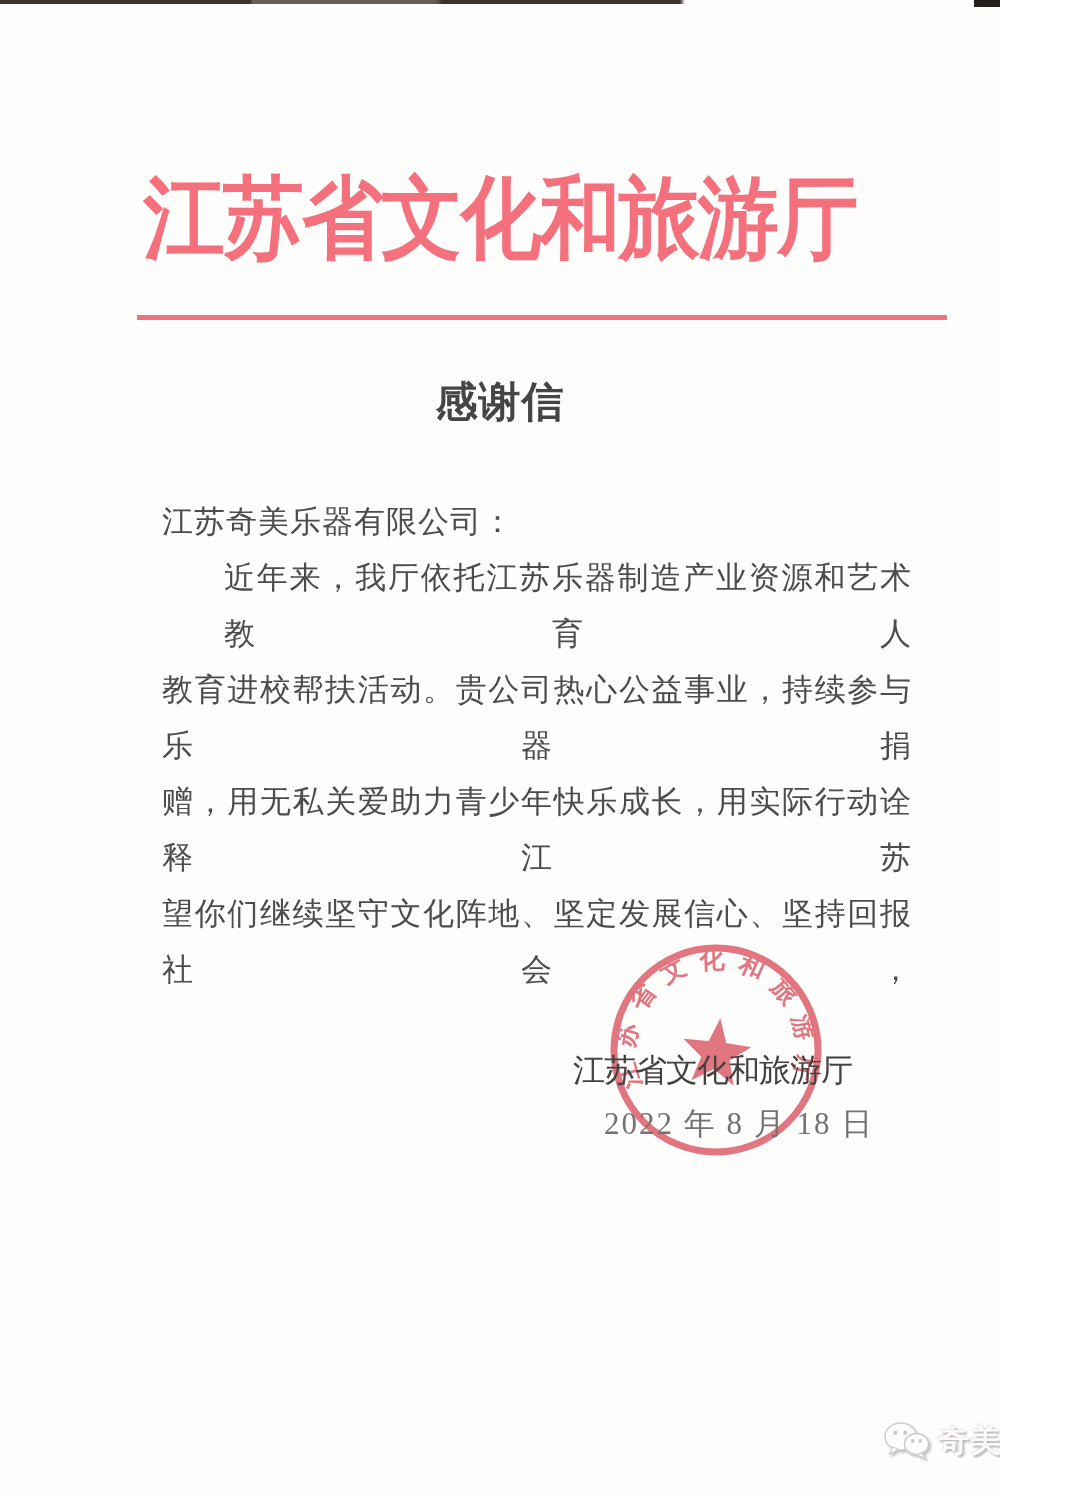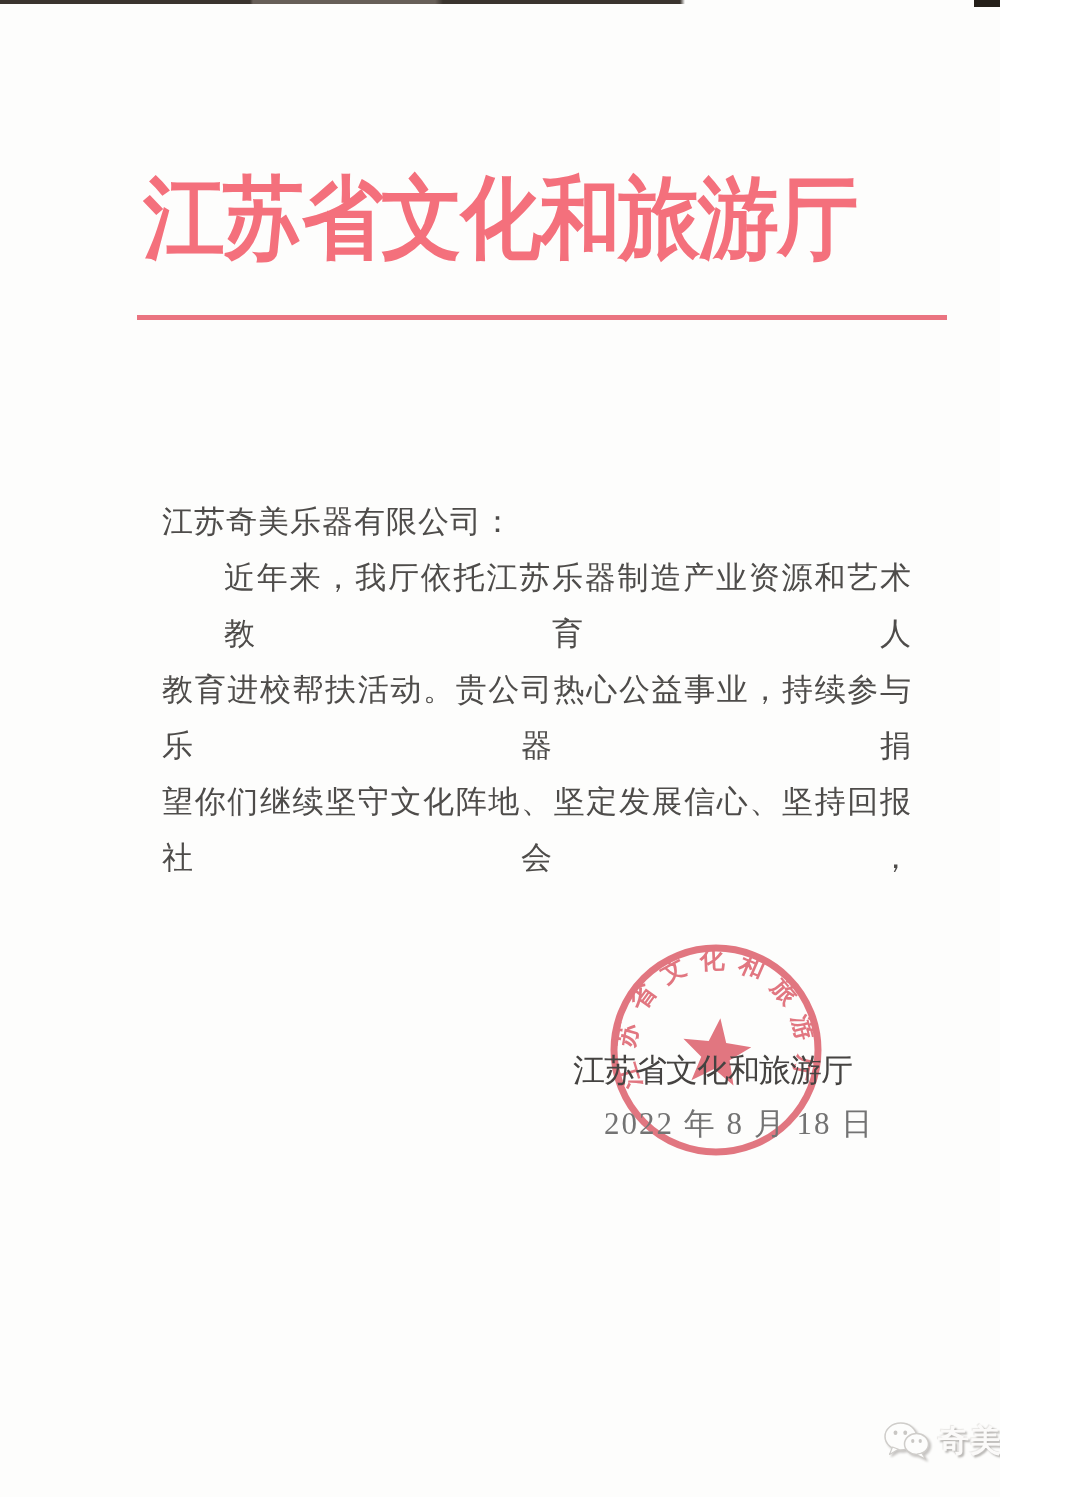--- a/index.html
+++ b/index.html
@@ -103,25 +103,27 @@
 
 <div class="page">
 
   <div class="scan-top-edge"></div>
   <div class="scan-corner"></div>
 
   <div class="letterhead-title">江苏省文化和旅游厅</div>
 
   <div class="letterhead-rule"></div>
 
+  <div class="letter-title">感谢信</div>
 
   <div class="letter-body">
     <div class="salutation">江苏奇美乐器有限公司：</div>
     <div class="body-line indent">近年来，我厅依托江苏乐器制造产业资源和艺术教育人</div>
     <div class="body-line">教育进校帮扶活动。贵公司热心公益事业，持续参与乐器捐</div>
+    <div class="body-line">赠，用无私关爱助力青少年快乐成长，用实际行动诠释江苏</div>
     <div class="body-line">望你们继续坚守文化阵地、坚定发展信心、坚持回报社会，</div>
   </div>
 
   <svg class="official-seal" viewBox="0 0 222 222" xmlns="http://www.w3.org/2000/svg">
     <defs>
       <path id="sealArc" d="M 36.7 145.7 A 82 82 0 1 1 185.3 145.7" fill="none"></path>
     </defs>
     <circle cx="111" cy="111" r="102" fill="none" stroke="#dc5966" stroke-width="7"></circle>
     <polygon points="111,79 102.2,102.9 76.8,103.9 96.7,119.6 89.8,144.1 111,130 132.2,144.1 125.3,119.6 145.2,103.9 119.8,102.9" fill="#dc5966" transform="rotate(7 111 115)"></polygon>
     <text font-size="25" font-weight="bold" fill="#dc5966" font-family="Liberation Serif, serif">

